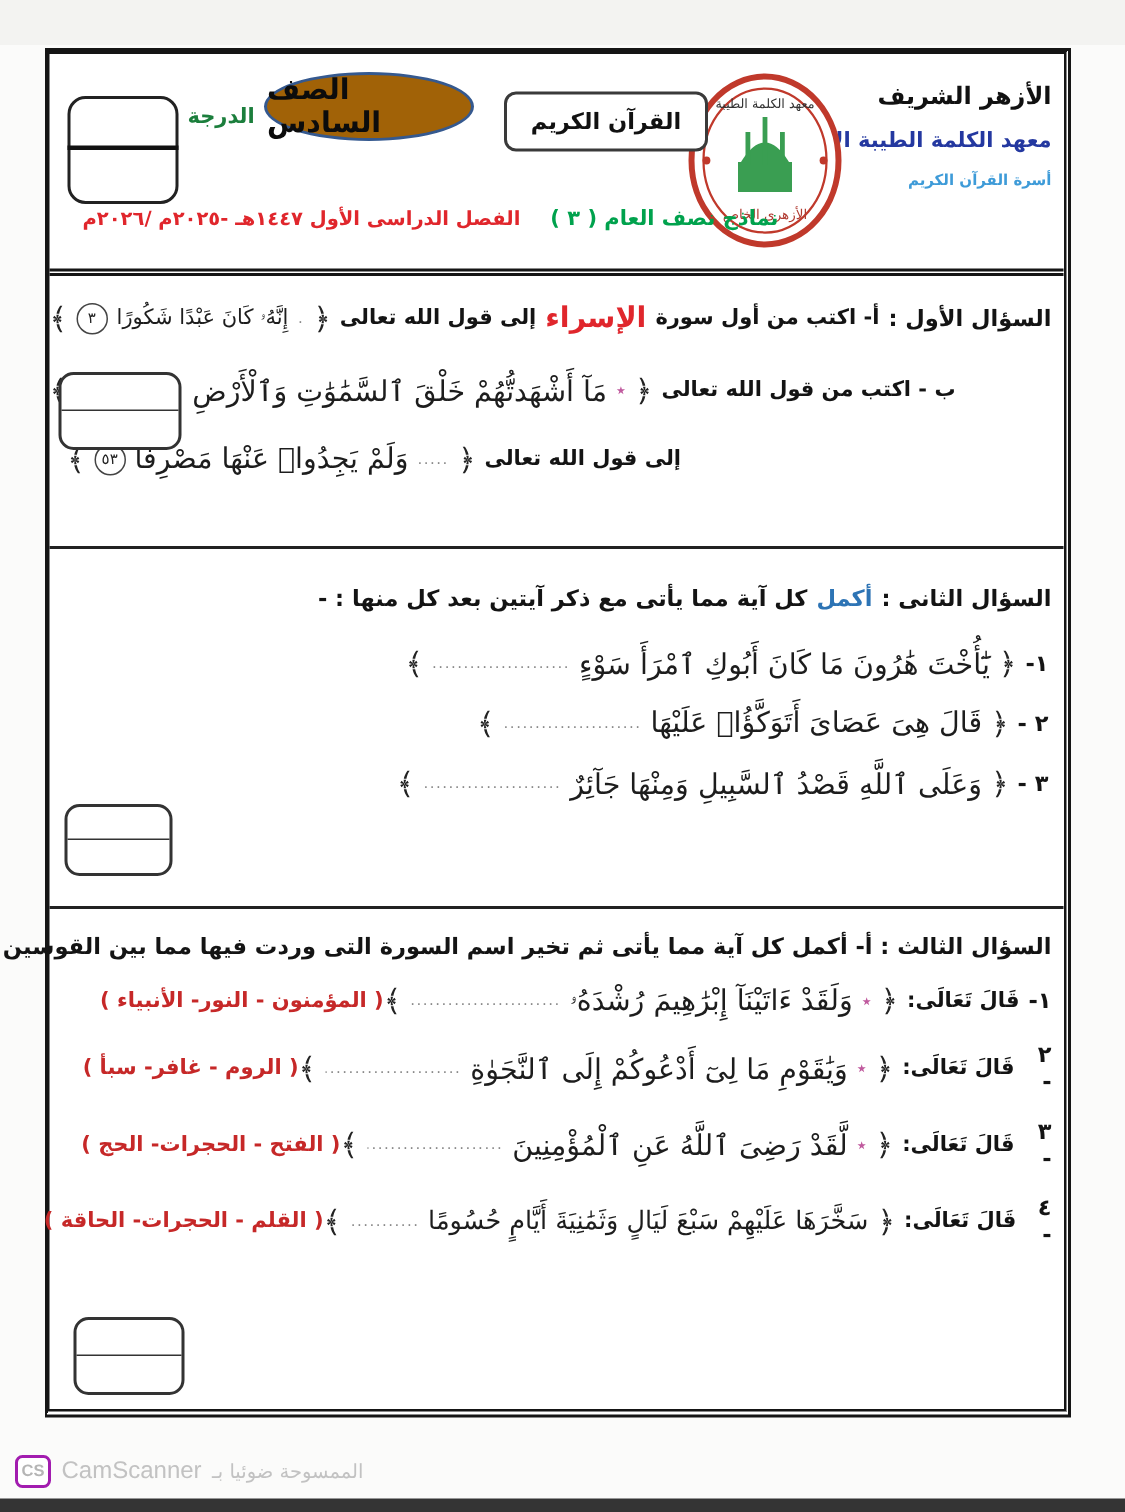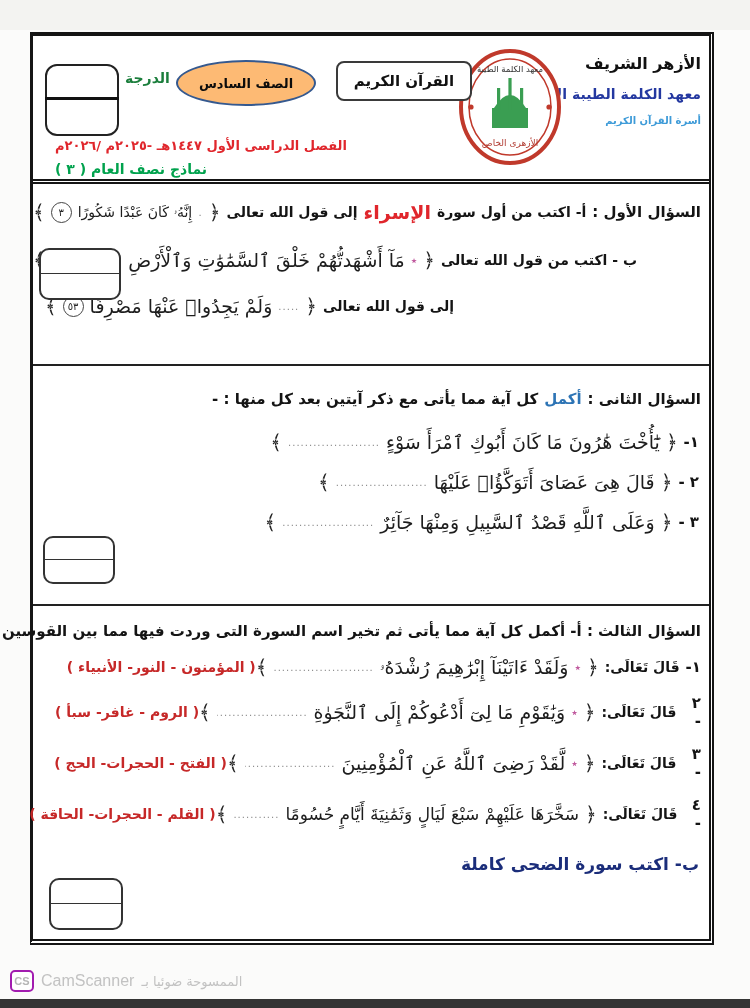--- a/index.html
+++ b/index.html
@@ -32,33 +32,33 @@
 
   .logo { position:absolute; left:425px; top:12px; width:104px; height:118px; }
 
   .subject-box {
     position:absolute; left:303px; top:25px; width:136px; height:40px;
     border:2px solid #3a3a3a; border-radius:8px; background:#fff;
     display:flex; align-items:center; justify-content:center;
     font-size:15px; font-weight:bold; color:#111;
   }
   .grade-ellipse {
-    position:absolute; left:143px; top:24px; width:140px; height:46px;
-    background:#fdba74; border:2px solid #35598f; border-radius:50%;
+    position:absolute; left:143px; top:12px; width:140px; height:46px;
+    background:#a16207; border:2px solid #35598f; border-radius:50%;
     display:flex; align-items:center; justify-content:center;
-    font-size:13px; font-weight:bold; color:#0c0c0c;
+    font-size:19px; font-weight:bold; color:#0c0c0c;
   }
   .score-label { position:absolute; left:92px; top:34px; font-size:14px; font-weight:bold; color:#1b7e3c; }
   .score-box-big {
     position:absolute; left:12px; top:28px; width:74px; height:72px;
     border:2px solid #222; border-radius:12px; background:#fff;
   }
   .score-box-big::after { content:""; position:absolute; left:-2px; right:-2px; top:46%; border-top:3px solid #111; }
 
-  .hdr-row2 { position:absolute; left:22px; top:102px; display:flex; flex-direction:column; gap:8px; }
+  .hdr-row2 { position:absolute; left:22px; top:102px; display:flex; gap:20px; align-items:center; }
   .term-red  { font-size:13px; font-weight:bold; color:#e0262c; white-space:nowrap; }
   .model-green { font-size:14px; font-weight:bold; color:#00a24d; white-space:nowrap; }
 
   
   .row { display:flex; direction:rtl; align-items:center; gap:6px; }
   .qtitle { font-weight:bold; font-size:15px; color:#141414; white-space:nowrap; }
   .qlabel { font-weight:bold; font-size:14px; color:#141414; white-space:nowrap; }
   .surah-red { font-weight:bold; font-size:19px; color:#e0262c; }
   .kw-blue { font-weight:bold; font-size:15px; color:#2d74b5; }
   .quran { font-size:19px; color:#1d1d1d; white-space:nowrap; }
@@ -266,23 +266,20 @@
         <span class="inum">٤ -</span>
         <span class="qlabel">قَالَ تَعَالَى:</span>
         <span class="qopen">﴿</span>
         <span class="quran" style="font-size:17px">سَخَّرَهَا عَلَيْهِمْ سَبْعَ لَيَالٍ وَثَمَٰنِيَةَ أَيَّامٍ حُسُومًا</span>
         <span class="dots">.............</span>
         <span class="qclose">﴾</span>
       </div>
       <span class="choices">( القلم - الحجرات- الحاقة )</span>
     </div>
 
-    <div class="row q3-b">
-      <span class="q3-b-text">ب- اكتب سورة الضحى كاملة</span>
-    </div>
 
     <div class="score-box-sm q3-box"></div>
   </div>
 
 </div>
 
 <div class="footer">
   <span class="cs-badge">CS</span>
   <span class="cs-brand">CamScanner</span>
   <span class="cs-text">الممسوحة ضوئيا بـ</span>

